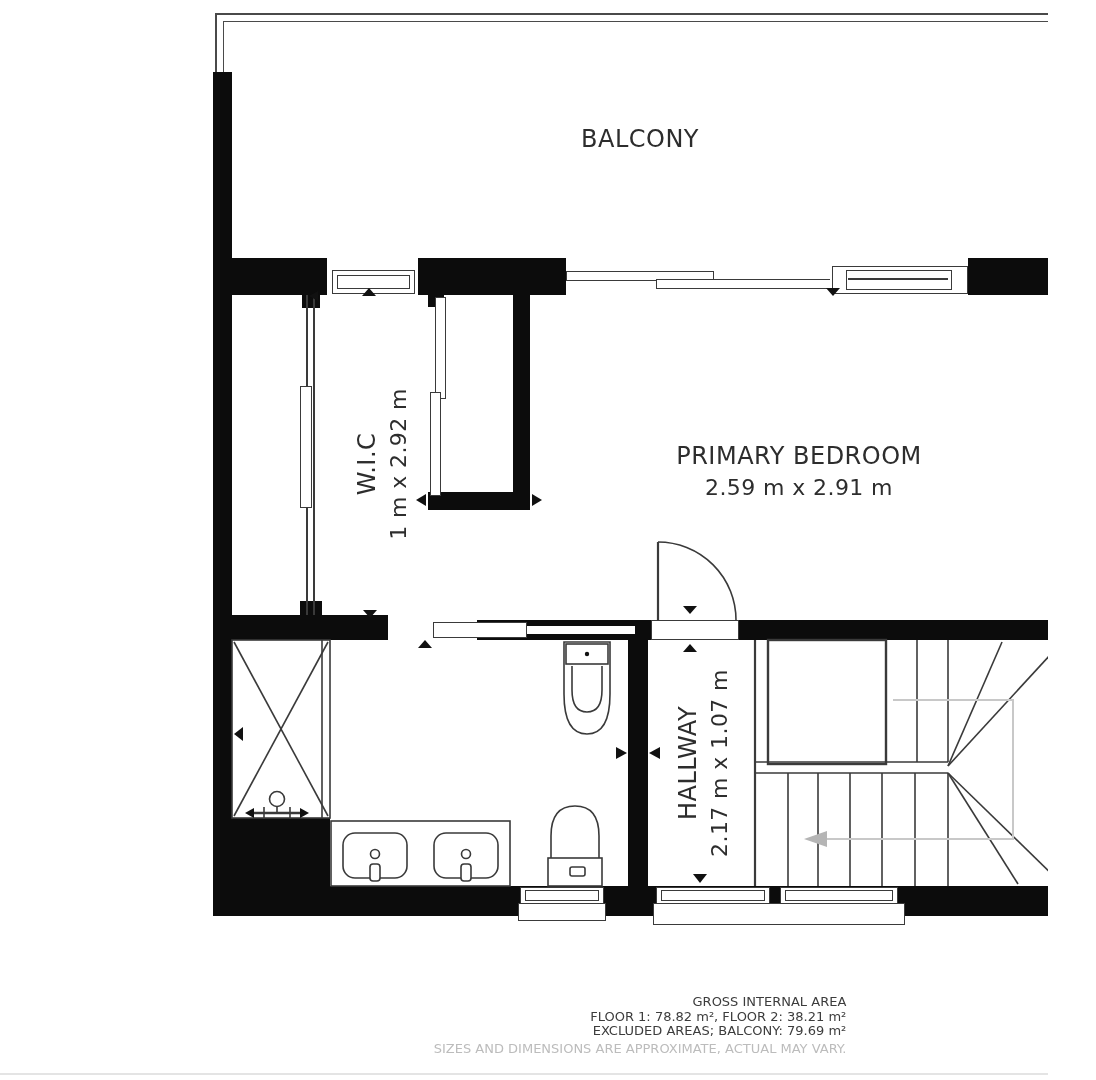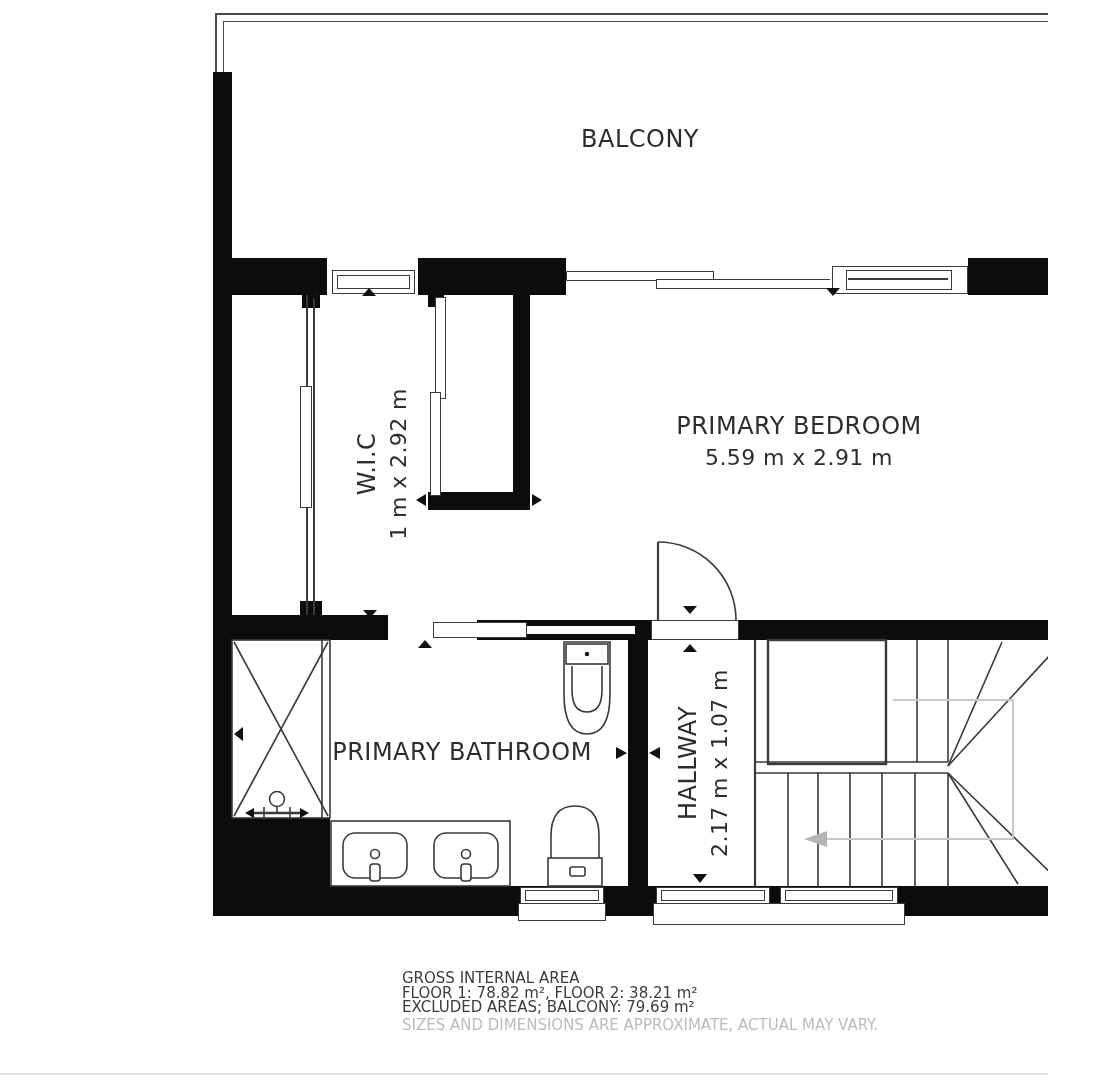--- a/index.html
+++ b/index.html
@@ -11,22 +11,22 @@
   .b1{border:1px solid #3a3a3a;}
   .vline{position:absolute;width:2px;background:#3a3a3a;}
   .hline{position:absolute;height:2px;background:#3a3a3a;}
   .rail{position:absolute;background:transparent;border-top:2px solid #4a4a4a;
         border-left:2px solid #4a4a4a;border-right:2px solid #4a4a4a;}
   .room-label{position:absolute;text-align:center;white-space:nowrap;transform:translate(-50%,-50%);}
   .room-label.rot{transform:translate(-50%,-50%) rotate(-90deg);}
   .rl{font-size:24px;letter-spacing:.5px;line-height:31px;}
   .rd{font-size:22px;letter-spacing:.4px;line-height:31px;}
   .svglayer{position:absolute;left:0;top:0;}
-  .footer{position:absolute;left:640px;top:971px;transform:translateX(-50%);
-          text-align:left;font-size:15px;line-height:14.5px;color:#3c3c3c;
+  .footer{position:absolute;left:640px;top:995px;transform:translateX(-50%);
+          text-align:right;font-size:13px;line-height:14.5px;color:#3c3c3c;
           font-family:"DejaVu Sans","Liberation Sans",sans-serif;white-space:nowrap;}
   .footer .dim{color:#bcbcbc;margin-top:3px;}
   .pageline{position:absolute;left:0;top:1073px;width:1096px;height:2px;background:#e4e4e4;}
 </style>
 </head>
 <body>
 
 <div class="plan">
 
   <div class="rail" style="left:215px;top:13px;width:859px;height:59px;"></div>
@@ -175,27 +175,26 @@
 
   <div class="room-label" style="left:640px;top:139px;">
     <div class="rl">BALCONY</div>
   </div>
 
   <div class="room-label rot" style="left:383px;top:464px;">
     <div class="rl">W.I.C</div>
     <div class="rd">1 m x 2.92 m</div>
   </div>
 
-  <div class="room-label" style="left:799px;top:442px;">
+  <div class="room-label" style="left:799px;top:472px;">
     <div class="rl">PRIMARY BEDROOM</div>
-    <div class="rd">5.59 m x 2.91 m</div>
+    <div class="rd">2.59 m x 2.91 m</div>
   </div>
 
   <div class="room-label" style="left:462px;top:752px;">
-    <div class="rl">PRIMARY BATHROOM</div>
   </div>
 
   <div class="room-label rot" style="left:704px;top:763px;">
     <div class="rl">HALLWAY</div>
     <div class="rd">2.17 m x 1.07 m</div>
   </div>
 
   <div class="footer">
     <div>GROSS INTERNAL AREA</div>
     <div>FLOOR 1: 78.82 m², FLOOR 2: 38.21 m²</div>

